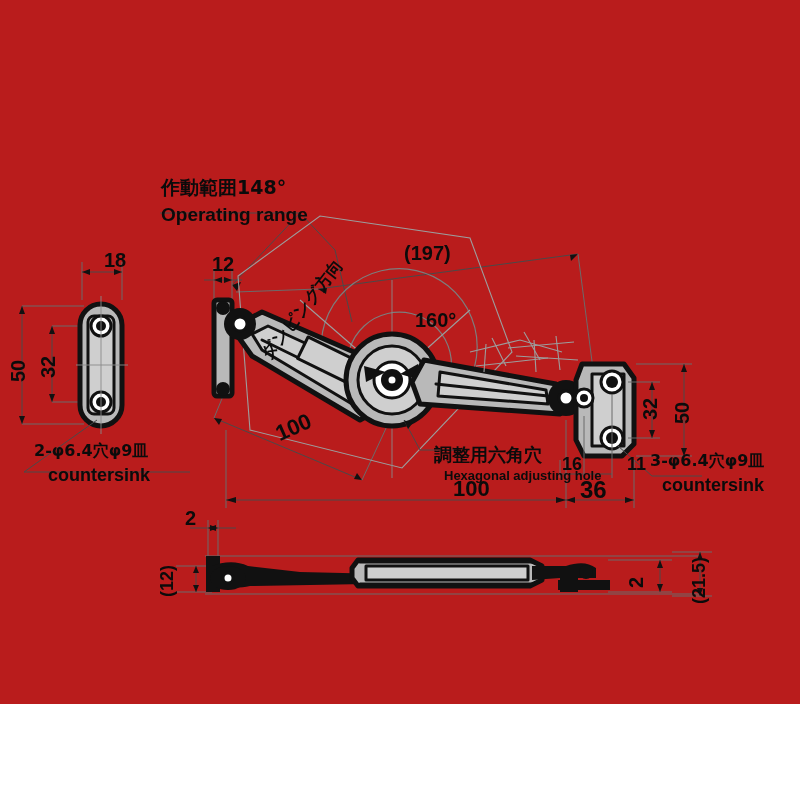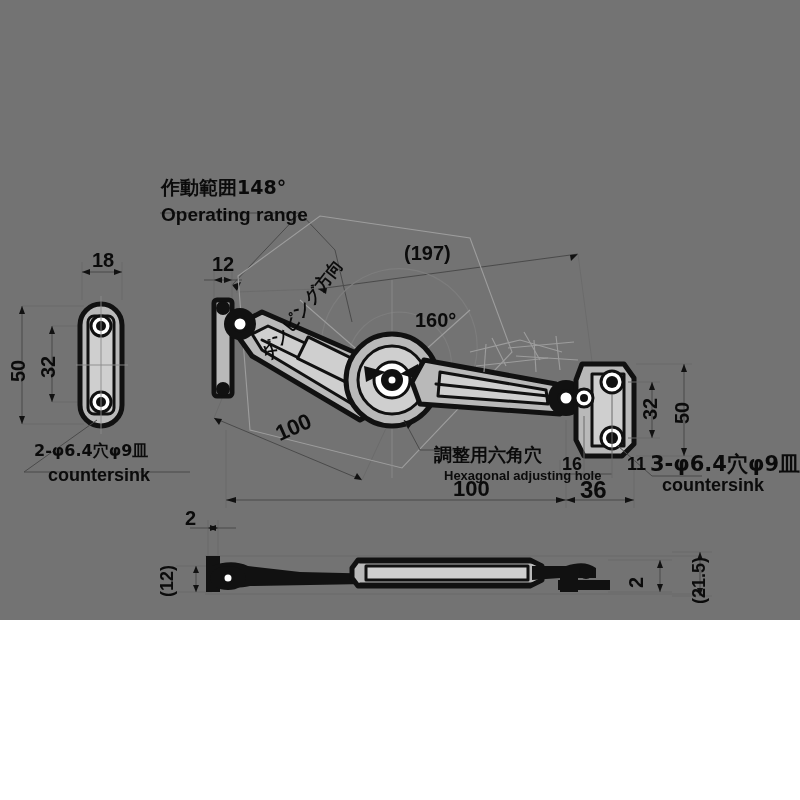--- a/index.html
+++ b/index.html
@@ -6,22 +6,22 @@
     margin: 0;
     padding: 0;
     background: #ffffff;
   }
   body {
     font-family: "Liberation Sans", sans-serif;
   }
   #sheet {
     position: relative;
     width: 800px;
-    height: 620px;
-    background: #737373;
+    height: 704px;
+    background: #b91c1c;
     overflow: hidden;
   }
   svg.drawing {
     position: absolute;
     left: 0;
     top: 0;
     width: 800px;
     height: 800px;
   }
   
@@ -249,21 +249,21 @@
       <polygon class="solidblk" points="700,596 697,588 703,588"></polygon>
     </g>
 
   </svg>
 
   <div class="lbl lbl-jp" style="left:161px; top:178px; font-size:19px;">作動範囲148°</div>
   <div class="lbl" style="left:161px; top:205px; font-size:19px;">Operating range</div>
 
   <div class="lbl lbl-jp rot-diag" style="left:258px; top:352px; font-size:17px;">ダンピング方向</div>
 
-  <div class="lbl" style="left:92px; top:250px; font-size:20px;">18</div>
+  <div class="lbl" style="left:104px; top:250px; font-size:20px;">18</div>
   <div class="lbl rot90" style="left:8px; top:382px; font-size:20px;">50</div>
   <div class="lbl rot90" style="left:38px; top:378px; font-size:20px;">32</div>
 
   <div class="lbl lbl-jp" style="left:34px; top:443px; font-size:16px;">2-φ6.4穴φ9皿</div>
   <div class="lbl" style="left:48px; top:466px; font-size:18px;">countersink</div>
 
   <div class="lbl" style="left:212px; top:254px; font-size:20px;">12</div>
   <div class="lbl" style="left:404px; top:243px; font-size:20px;">(197)</div>
   <div class="lbl" style="left:381px; top:310px; font-size:20px;margin-left:34px;">160°</div>
   <div class="lbl" style="left:272px; top:424px; font-size:22px;
@@ -273,21 +273,21 @@
   <div class="lbl" style="left:444px; top:469px; font-size:13px;">Hexagonal adjusting hole</div>
 
   <div class="lbl" style="left:453px; top:477px; font-size:22px;">100</div>
   <div class="lbl" style="left:580px; top:477px; font-size:24px;">36</div>
   <div class="lbl" style="left:562px; top:455px; font-size:18px;">16</div>
   <div class="lbl" style="left:590px; top:455px; font-size:18px;margin-left:37px;">11</div>
 
   <div class="lbl rot90" style="left:672px; top:424px; font-size:20px;">50</div>
   <div class="lbl rot90" style="left:640px; top:420px; font-size:20px;">32</div>
 
-  <div class="lbl lbl-jp" style="left:650px; top:453px; font-size:21px;">3-φ6.4穴φ9皿</div>
+  <div class="lbl lbl-jp" style="left:650px; top:453px; font-size:16px;">3-φ6.4穴φ9皿</div>
   <div class="lbl" style="left:662px; top:476px; font-size:18px;">countersink</div>
 
   <div class="lbl" style="left:185px; top:508px; font-size:20px;">2</div>
   <div class="lbl rot90" style="left:158px; top:597px; font-size:18px;">(12)</div>
   <div class="lbl rot90" style="left:626px; top:588px; font-size:20px;">2</div>
   <div class="lbl rot90" style="left:690px; top:604px; font-size:18px;">(21.5)</div>
 
 </div>
 
 </body></html>

